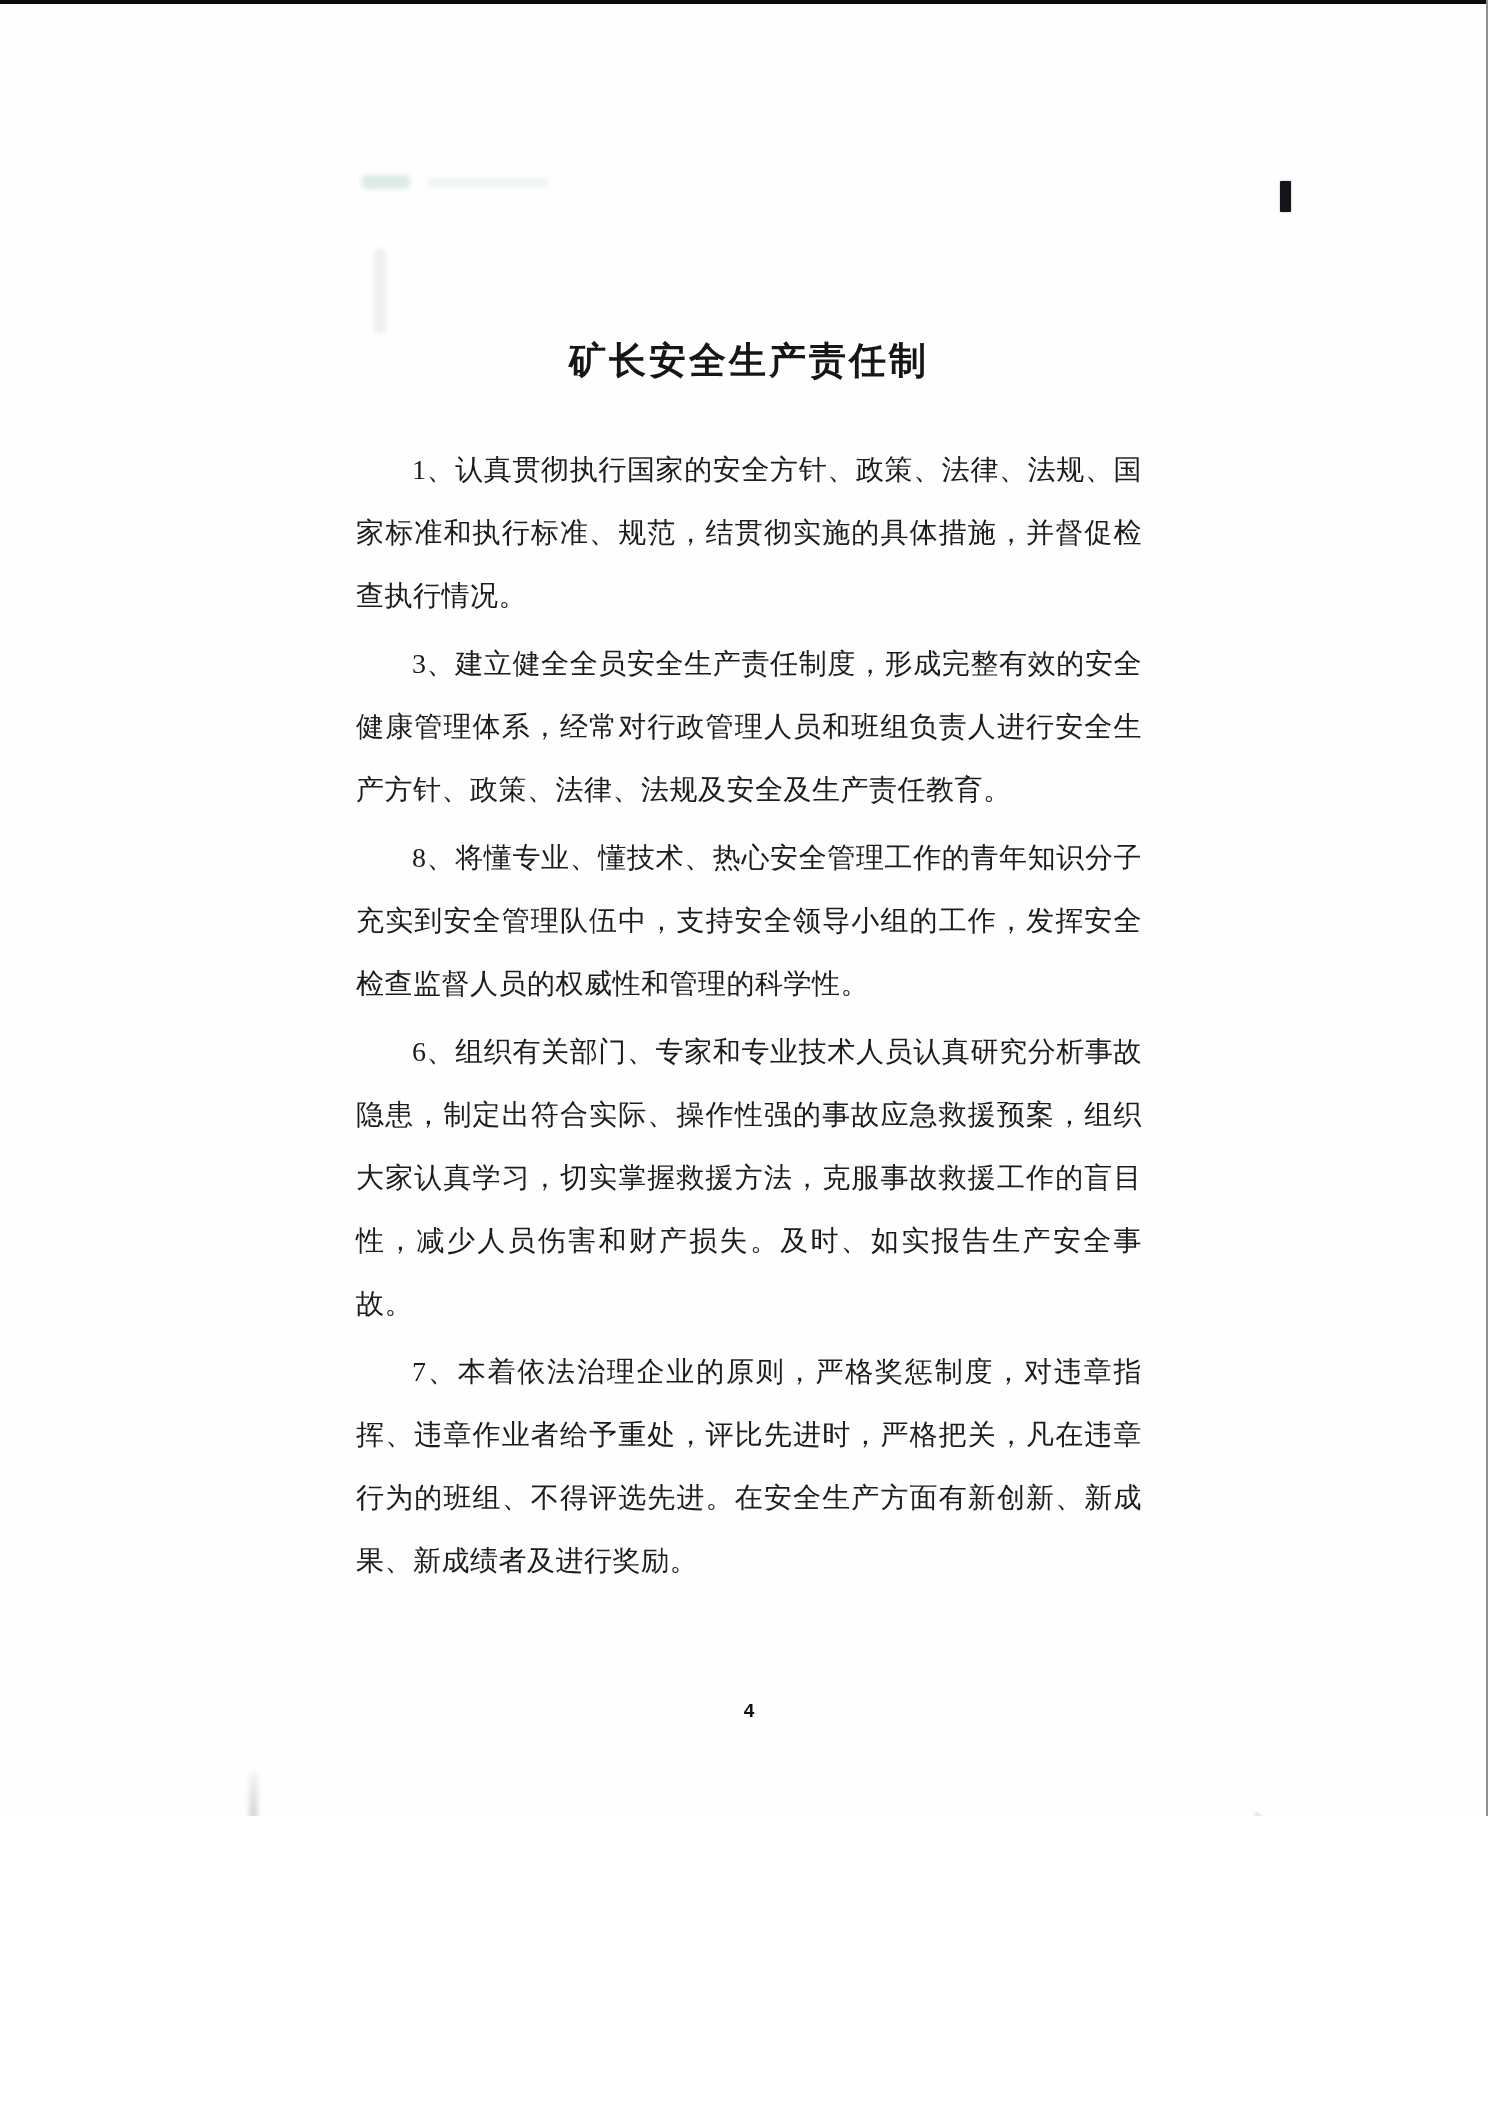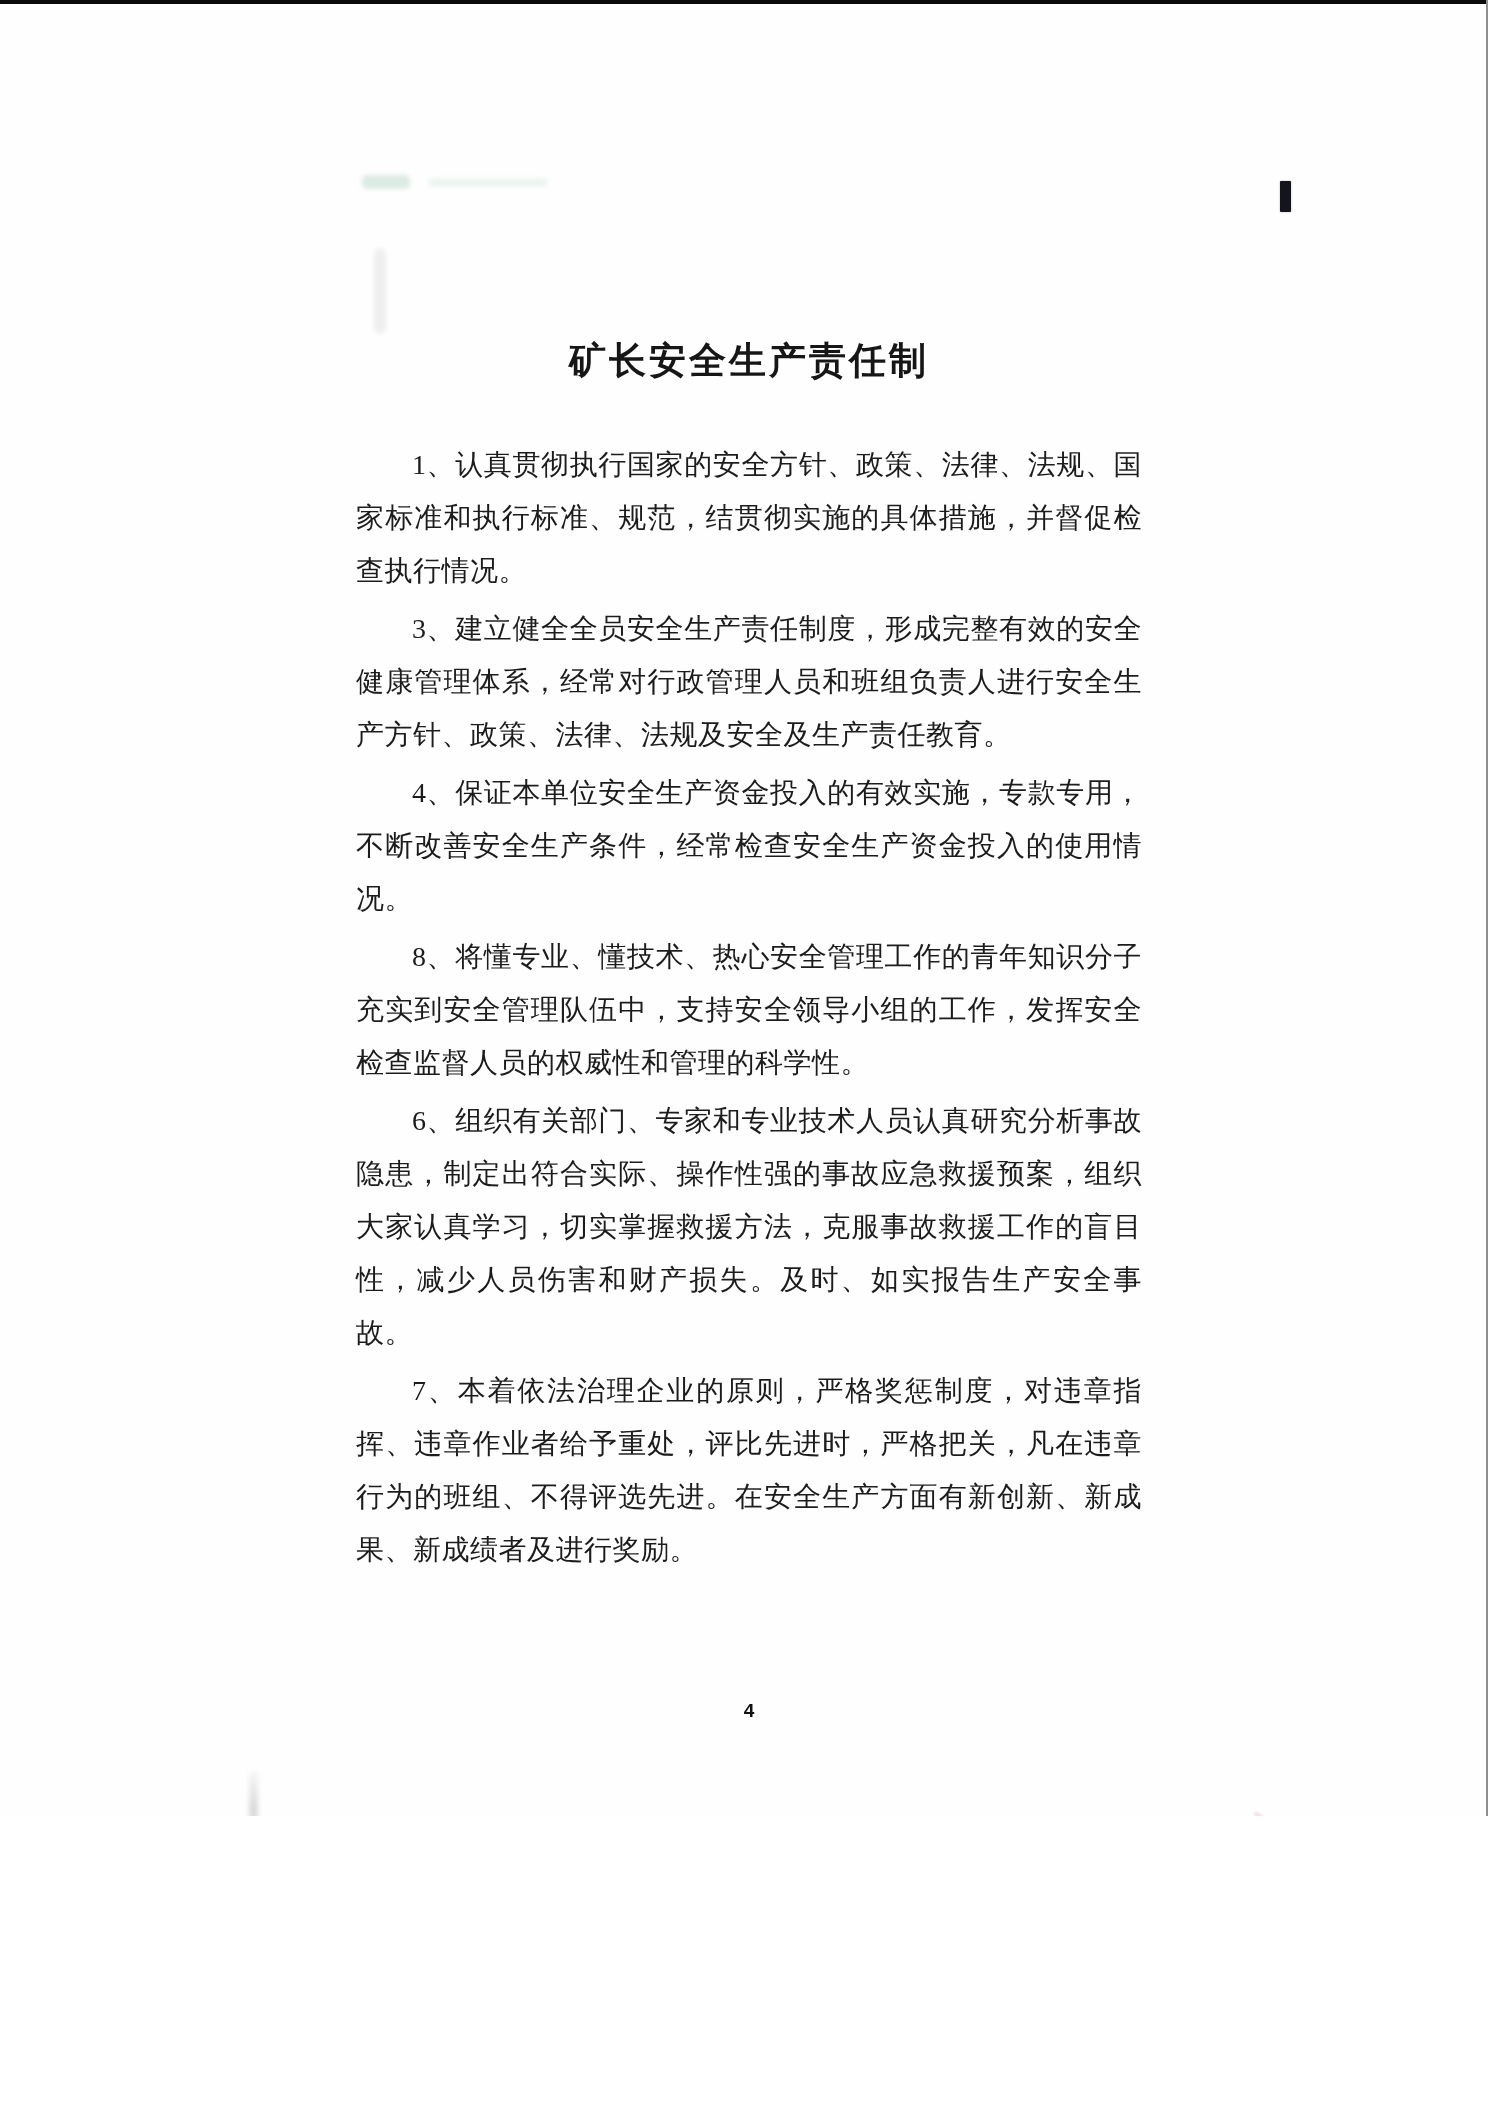--- a/index.html
+++ b/index.html
@@ -97,21 +97,21 @@
     text-align: center;
     font-family: "Liberation Sans", sans-serif;
     font-weight: bold;
     font-size: 37px;
     letter-spacing: 3px;
     color: #161616;
   }
   .para {
     margin: 0 0 5px 0;
     font-size: 28px;
-    line-height: 53px;
+    line-height: 63px;
     letter-spacing: 0.5px;
     text-align: justify;
     text-indent: 2em;
     color: #1c1c1c;
   }
   .pnum-inner {
     position: absolute;
     left: 356px; top: 1700px;
     width: 786px;
     text-align: center;
@@ -142,21 +142,20 @@
   <div class="smudge smudge-d"></div>
 
   <div class="mark-tick"></div>
   <div class="mark-pink"></div>
   <div class="mark-dash"></div>
 
   <div class="content">
     <h1 class="title">矿长安全生产责任制</h1>
     <p class="para">1、认真贯彻执行国家的安全方针、政策、法律、法规、国家标准和执行标准、规范，结贯彻实施的具体措施，并督促检查执行情况。</p>
     <p class="para">3、建立健全全员安全生产责任制度，形成完整有效的安全健康管理体系，经常对行政管理人员和班组负责人进行安全生产方针、政策、法律、法规及安全及生产责任教育。</p>
-    <p class="para">4、保证本单位安全生产资金投入的有效实施，专款专用，不断改善安全生产条件，经常检查安全生产资金投入的使用情况。</p>
     <p class="para">8、将懂专业、懂技术、热心安全管理工作的青年知识分子充实到安全管理队伍中，支持安全领导小组的工作，发挥安全检查监督人员的权威性和管理的科学性。</p>
     <p class="para">6、组织有关部门、专家和专业技术人员认真研究分析事故隐患，制定出符合实际、操作性强的事故应急救援预案，组织大家认真学习，切实掌握救援方法，克服事故救援工作的盲目性，减少人员伤害和财产损失。及时、如实报告生产安全事故。</p>
     <p class="para">7、本着依法治理企业的原则，严格奖惩制度，对违章指挥、违章作业者给予重处，评比先进时，严格把关，凡在违章行为的班组、不得评选先进。在安全生产方面有新创新、新成果、新成绩者及进行奖励。</p>
   </div>
 
   <div class="pnum-inner">4</div>
   <div class="pnum-footer">140</div>
 
 </div>
 

